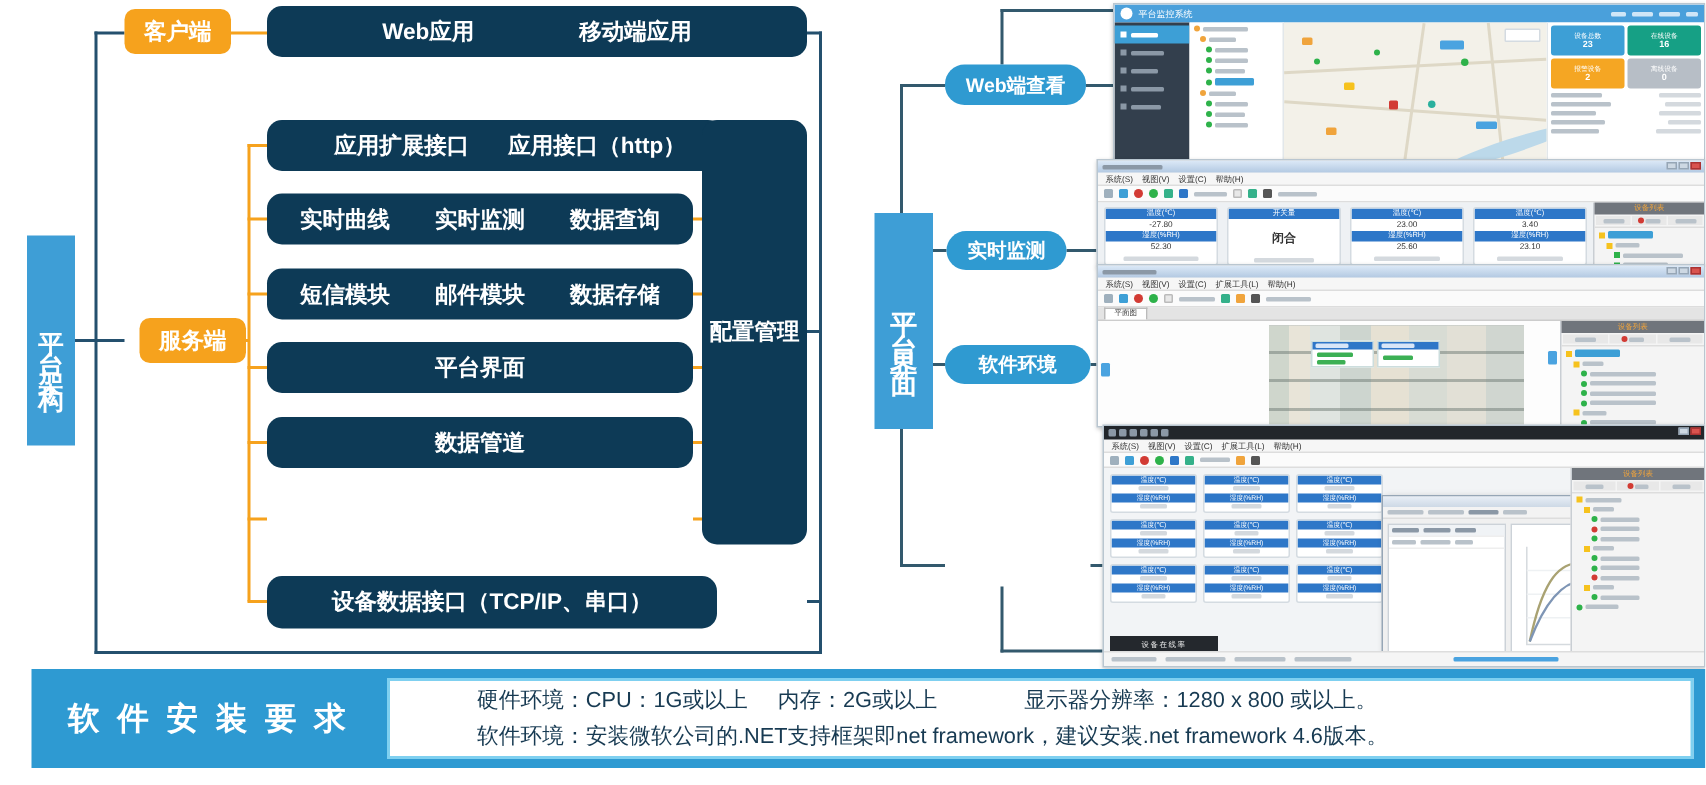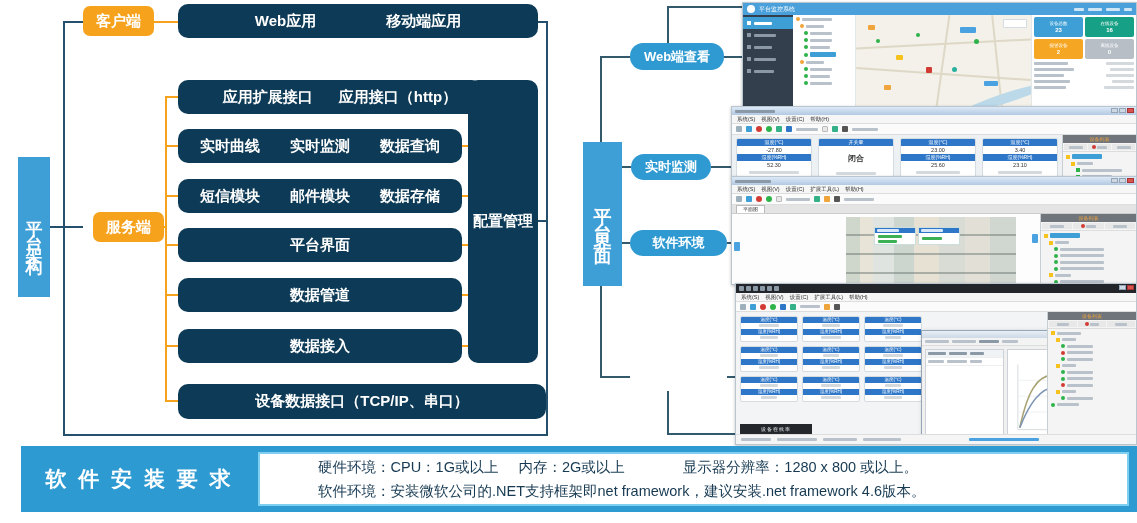--- a/index.html
+++ b/index.html
@@ -154,24 +154,21 @@
     <span>短信模块</span>
     <span>邮件模块</span>
     <span>数据存储</span>
   </div>
   <div class="navybox" style="left:178px;top:228px;width:284px;height:34px;">
     <span>平台界面</span>
   </div>
   <div class="navybox" style="left:178px;top:278px;width:284px;height:34px;">
     <span>数据管道</span>
   </div>
-  <div class="navybox" style="left:178px;top:329px;width:284px;height:34px;">
-    <span>数据接入</span>
-  </div>
-  <div class="navybox" style="left:178px;top:384px;width:368px;height:35px;">
+  <div class="navybox" style="left:178px;top:384px;width:300px;height:35px;">
     <span>设备数据接口（TCP/IP、串口）</span>
   </div>
   <div class="navybox" style="left:468px;top:80px;width:70px;height:283px;">
     <span>配置管理</span>
   </div>
 
   <div class="sln" style="left:600px;top:56px;width:2px;height:322px;"></div>
   <div class="sln" style="left:600px;top:56px;width:30px;height:2px;"></div>
   <div class="sln" style="left:621px;top:166px;width:10px;height:2px;"></div>
   <div class="sln" style="left:621px;top:242px;width:9px;height:2px;"></div>

